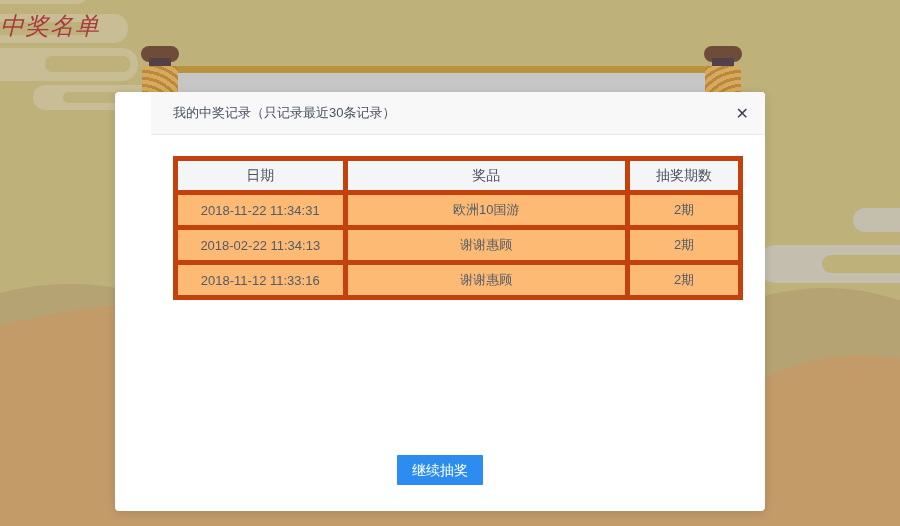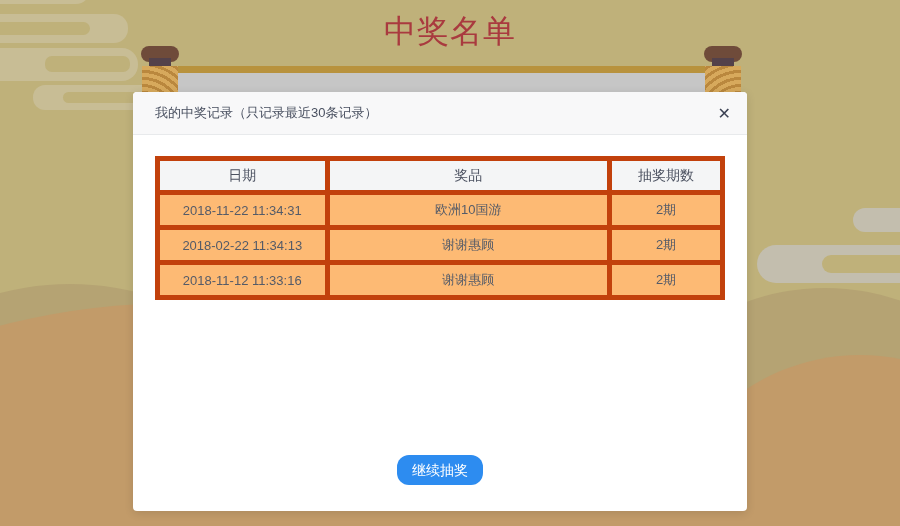--- a/index.html
+++ b/index.html
@@ -21,22 +21,23 @@
   .hill-front{background:#c29b69;}
   #hill-back-left{left:-160px;top:284px;width:460px;height:380px;}
   #hill-back-right{right:-140px;top:288px;width:430px;height:400px;}
   #hill-front-left{left:-260px;top:303px;width:880px;height:520px;}
   #hill-front-right{right:-170px;top:355px;width:420px;height:430px;}
   #hill-bottom-strip{position:absolute;left:0;top:505px;width:900px;height:21px;background:#c29b69;}
 
   
   .page-title{
     position:absolute;top:10px;left:0;width:100%;
-    text-align:center;font-size:32px;letter-spacing:1px;
+    font-size:24px;letter-spacing:1px;
     color:#a93a3f;
+    font-style:italic;
   }
 
   
   .scroll-rod{position:absolute;left:176px;top:66px;width:532px;height:7px;background:#b8923d;}
   .scroll-paper{position:absolute;left:178px;top:73px;width:528px;height:45px;background:#c6c6c6;}
   .roller{position:absolute;top:62px;width:36px;height:50px;}
   #roller-left{left:142px;}
   #roller-right{left:705px;}
   .roller-knob{position:absolute;left:-1px;top:-16px;width:38px;height:16px;border-radius:8px;background:#6f4b3a;}
   .roller-neck{position:absolute;left:7px;top:-4px;width:22px;height:10px;background:#53414a;}
@@ -46,23 +47,24 @@
     background-image:repeating-radial-gradient(circle at 0% 115%,
       rgba(0,0,0,0) 0 4px, rgba(150,95,25,0.45) 4px 7px);
   }
   #roller-right .roller-wood{
     background-image:repeating-radial-gradient(circle at 100% 115%,
       rgba(0,0,0,0) 0 4px, rgba(150,95,25,0.45) 4px 7px);
   }
 
   
   .modal{
-    position:absolute;left:133px;top:92px;width:614px;height:419px;
+    position:absolute;left:115px;top:92px;width:614px;height:419px;
     background:#ffffff;border-radius:4px;
     box-shadow:0 2px 10px rgba(0,0,0,0.12);
+    padding-left:36px;
   }
   .modal-header{
     position:relative;height:43px;background:#f8f8f9;
     border-bottom:1px solid #e8eaec;border-radius:4px 4px 0 0;
     display:flex;align-items:center;padding:0 22px;box-sizing:border-box;
   }
   .modal-title{font-size:13px;color:#495060;}
   .modal-close{
     position:absolute;right:16px;top:0;height:43px;display:flex;align-items:center;
     font-size:16px;color:#3c4254;cursor:pointer;user-select:none;
@@ -79,21 +81,21 @@
   }
   .records-table td{
     color:#545b68;font-size:13px;height:30px;background:#fdba74;
   }
   .col-date{width:30%;} .col-prize{width:50%;} .col-period{width:20%;}
 
   
   .continue-btn{
     position:absolute;left:50%;transform:translateX(-50%);top:363px;
     min-width:84px;height:30px;padding:0 15px;box-sizing:border-box;
-    background:#2d8cf0;border:none;border-radius:12px;
+    background:#2d8cf0;border:none;border-radius:1px;
     color:#ffffff;font-size:14px;line-height:30px;cursor:pointer;
     font-family:"Liberation Sans","DejaVu Sans",sans-serif;
   }
 </style>
 </head>
 <body>
 
 <div>
   <div class="cloud-bar r14" style="left:-30px;top:-24px;width:120px;height:28px;"></div>
   <div class="cloud-bar r14" style="left:-30px;top:14px;width:158px;height:29px;"></div>

